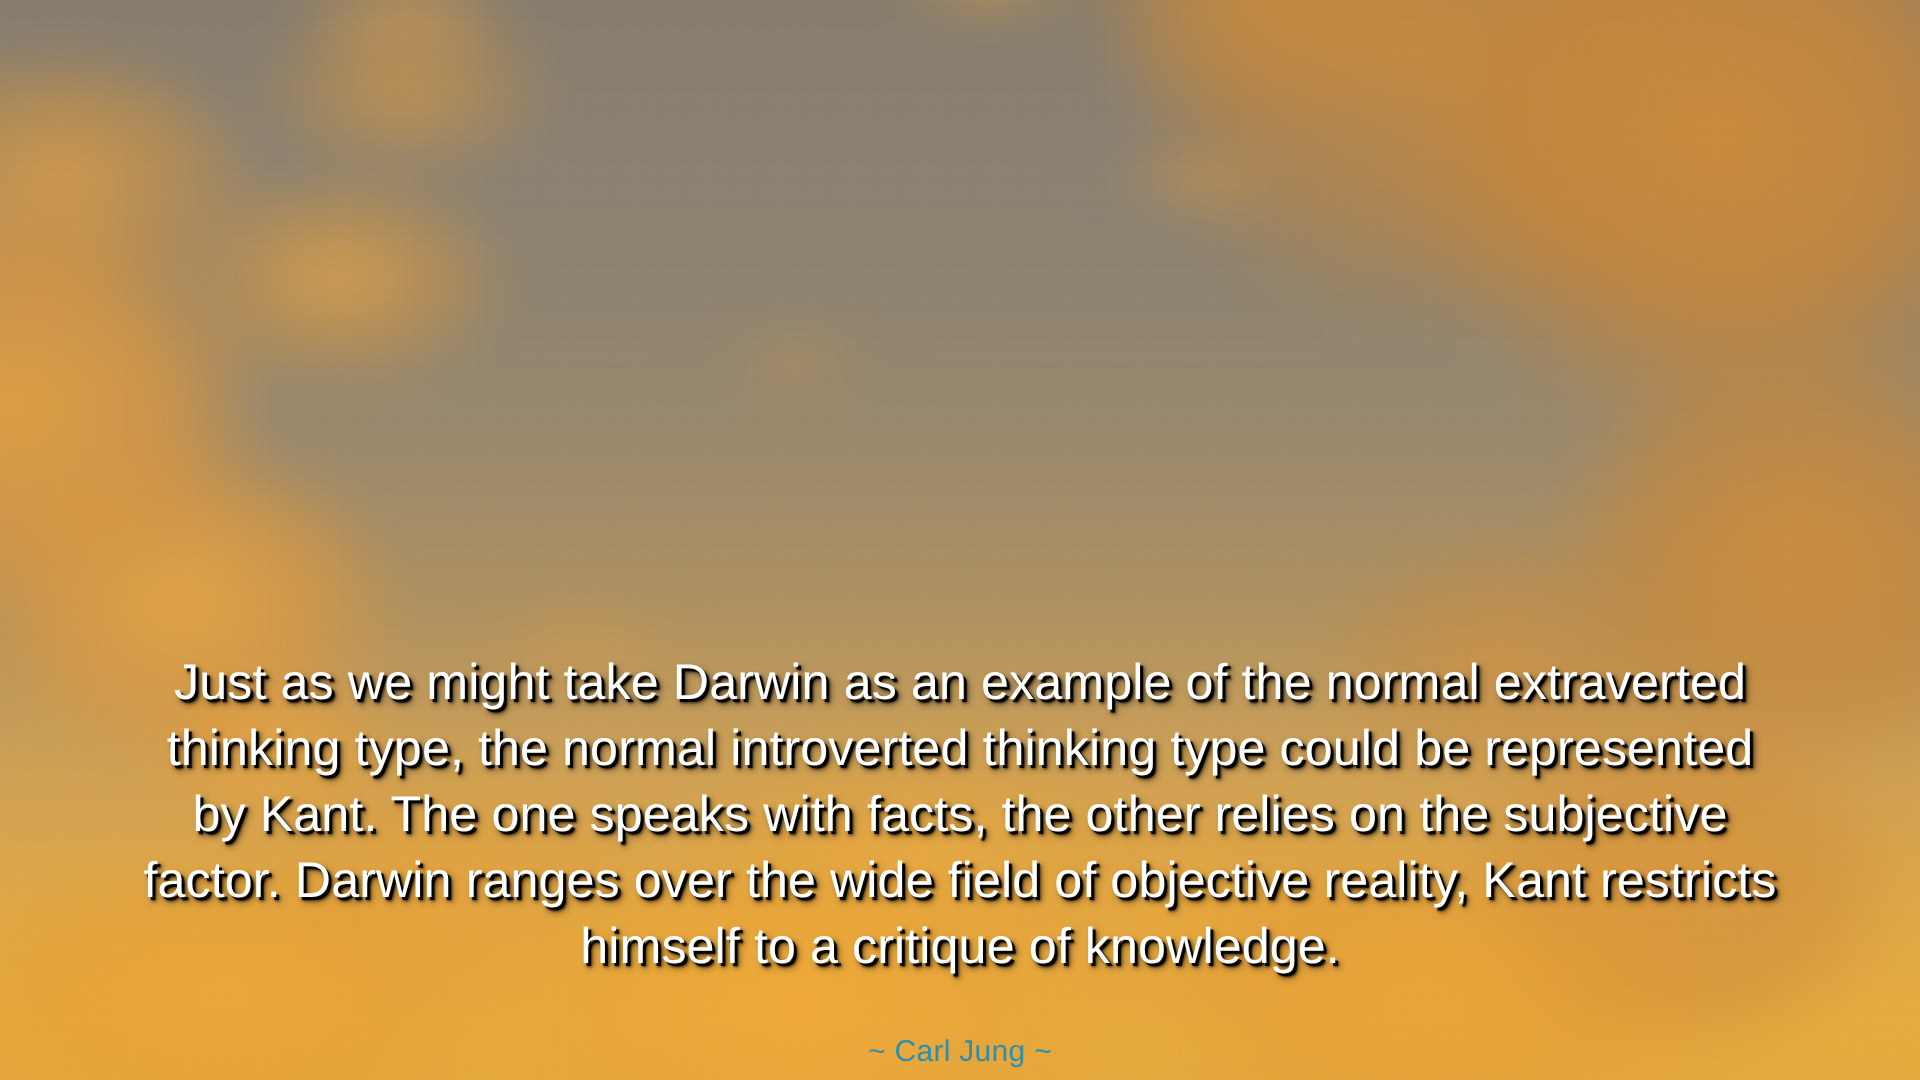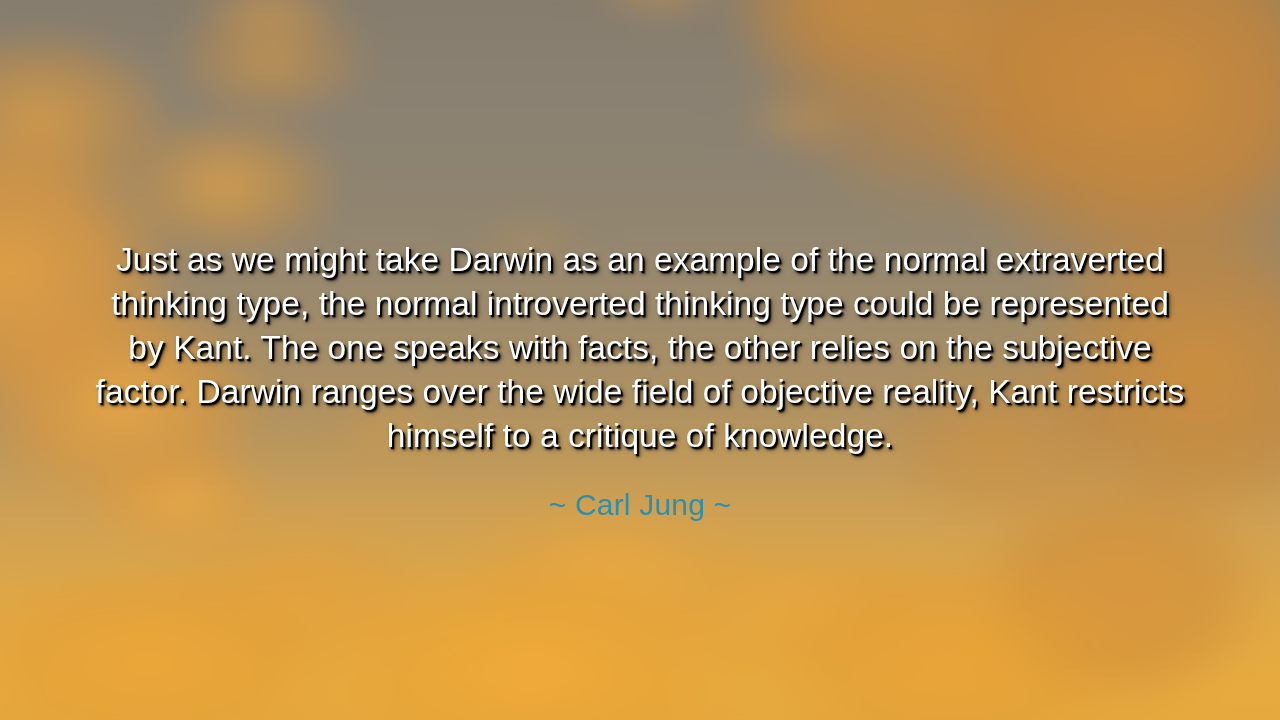--- a/index.html
+++ b/index.html
@@ -126,21 +126,21 @@
   
   .blur-wrap { filter: blur(14px); position: absolute; inset: -30px; }
 
   
   .content {
     position: absolute;
     inset: 0;
     display: flex;
     flex-direction: column;
     align-items: center;
-    justify-content: flex-start;
+    justify-content: flex-end;
   }
 
   .quote-text {
     width: 1090px;
     margin-top: 238px;
     text-align: center;
     color: #ffffff;
     font-size: 33.5px;
     line-height: 44px;
     font-weight: 400;
@@ -149,21 +149,21 @@
       2px 2px 0 rgba(0,0,0,0.92),
       2.5px 2.5px 2px rgba(0,0,0,0.7),
       3px 3px 5px rgba(0,0,0,0.45);
     white-space: pre-line;
   }
 
   .attribution {
     margin-top: 28px;
     text-align: center;
     color: #2a8fb0;
-    font-size: 30px;
+    font-size: 20px;
     line-height: 38px;
     font-weight: 400;
     letter-spacing: 0.2px;
   }
 </style>
 </head>
 <body>
 
 <div id="stage">
 

